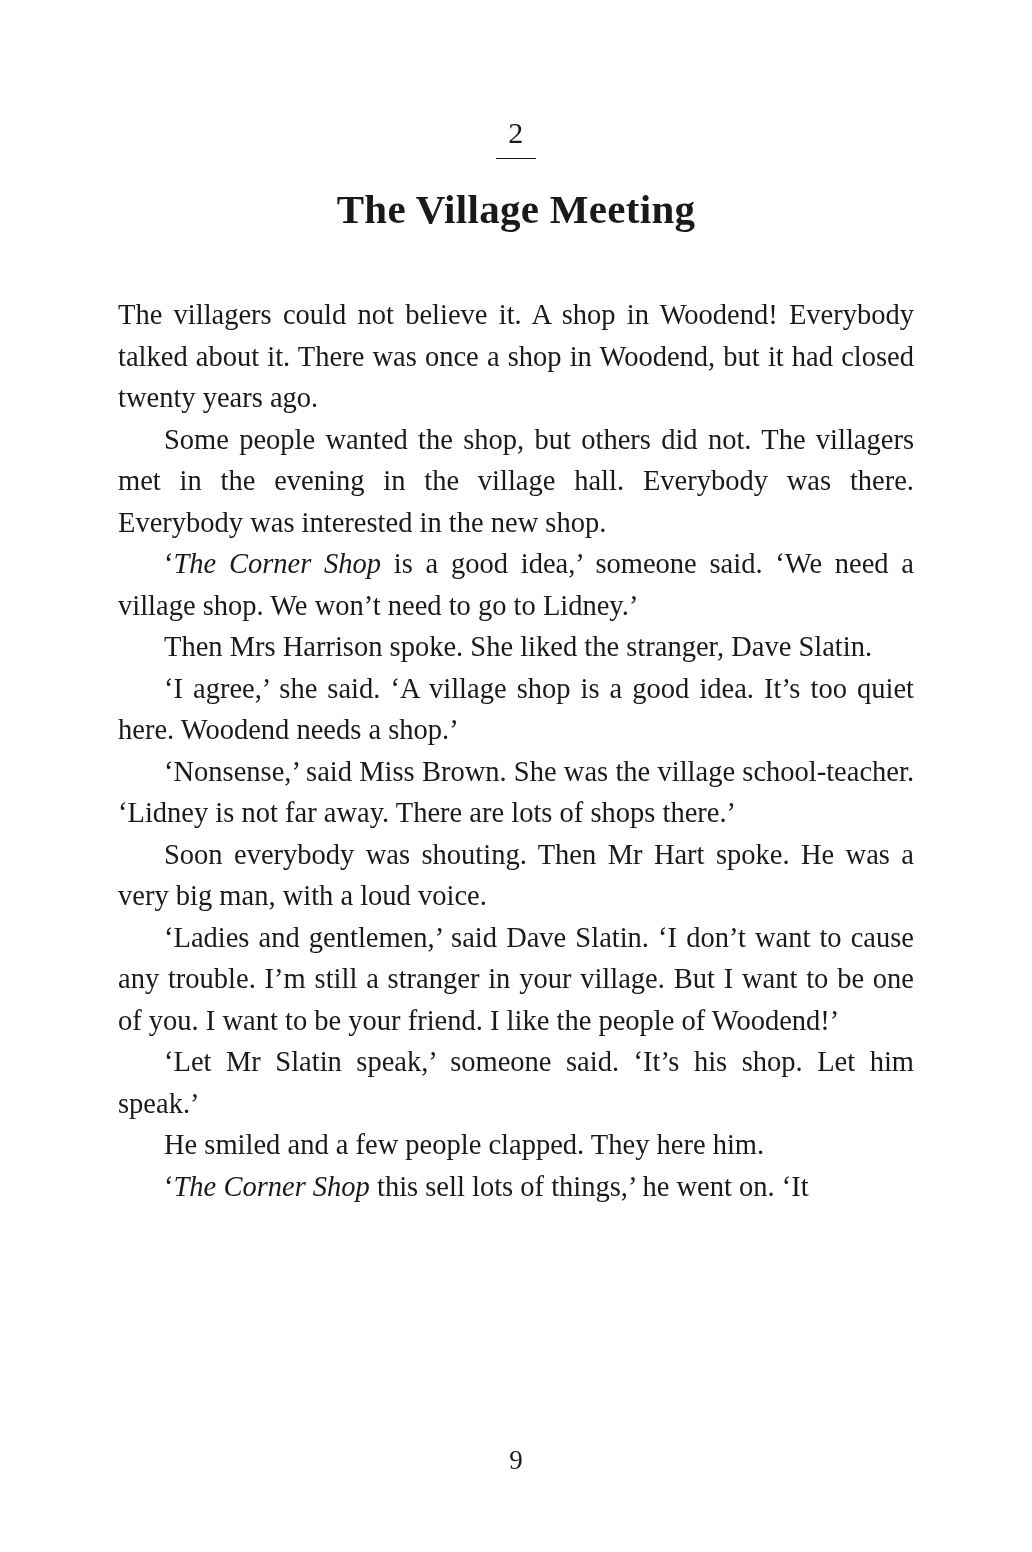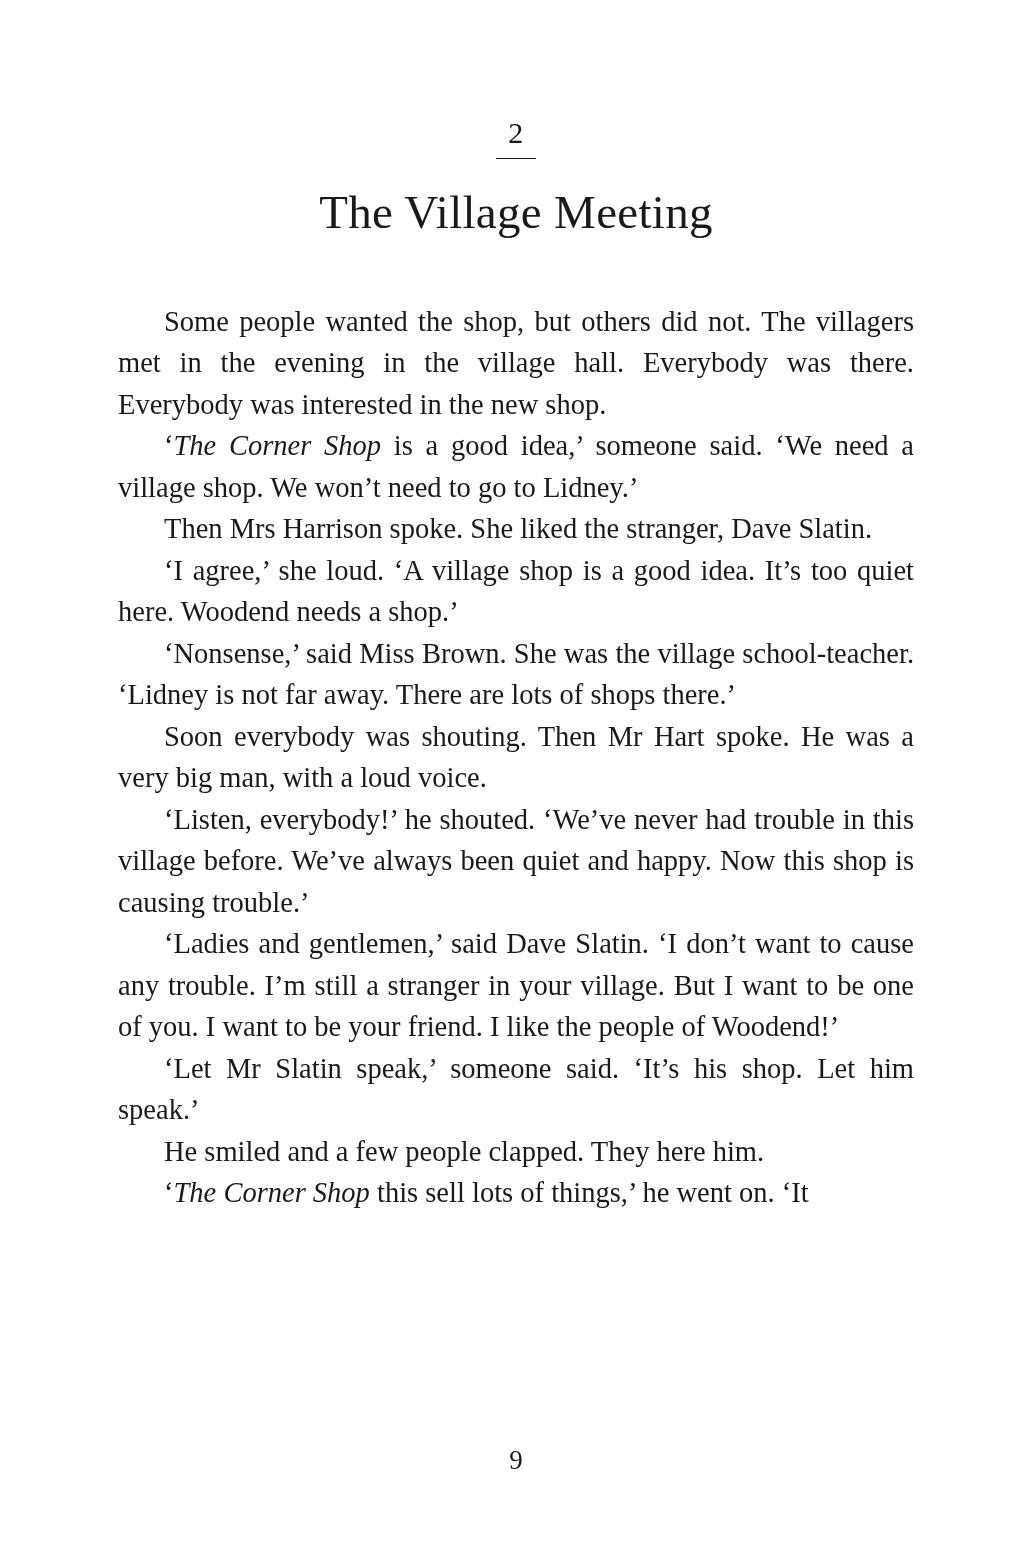--- a/index.html
+++ b/index.html
@@ -29,22 +29,22 @@
     padding-top: 118px;
     letter-spacing: 0.5px;
   }
   .chapter-number span {
     display: inline-block;
     padding: 0 12px 10px 12px;
     border-bottom: 1.6px solid #1a1a1a;
   }
   .chapter-title {
     text-align: center;
-    font-size: 47px;
-    font-weight: normal;
+    font-size: 41px;
+    font-weight: bold;
     margin: 28px 0 0 0;
     line-height: 1.1;
     letter-spacing: 0.3px;
   }
   .body-text {
     margin-top: 62px;
     font-size: 28.5px;
     line-height: 41.5px;
     text-align: justify;
     text-justify: inter-word;
@@ -76,27 +76,27 @@
 
 <div class="page">
 
   <div class="chapter-number">
     <span>2</span>
   </div>
 
   <h1 class="chapter-title">The Village Meeting</h1>
 
   <div class="body-text" id="body-text">
+      <p><span>The villagers could not believe it. A shop in Woodend! Everybody talked about it. There was once a shop in Woodend, but it had closed twenty years ago.</span></p>
       <p class="indent"><span>Some people wanted the shop, but others did not. The villagers met in the evening in the village hall. Everybody was there. Everybody was interested in the new shop.</span></p>
       <p class="indent"><span>‘</span><em>The Corner Shop</em><span> is a good idea,’ someone said. ‘We need a village shop. We won’t need to go to Lidney.’</span></p>
       <p class="indent"><span>Then Mrs Harrison spoke. She liked the stranger, Dave Slatin.</span></p>
-      <p class="indent"><span>‘I agree,’ she loud. ‘A village shop is a good idea. It’s too quiet here. Woodend needs a shop.’</span></p>
+      <p class="indent"><span>‘I agree,’ she said. ‘A village shop is a good idea. It’s too quiet here. Woodend needs a shop.’</span></p>
       <p class="indent"><span>‘Nonsense,’ said Miss Brown. She was the village school-teacher. ‘Lidney is not far away. There are lots of shops there.’</span></p>
       <p class="indent"><span>Soon everybody was shouting. Then Mr Hart spoke. He was a very big man, with a loud voice.</span></p>
-      <p class="indent"><span>‘Listen, everybody!’ he shouted. ‘We’ve never had trouble in this village before. We’ve always been quiet and happy. Now this shop is causing trouble.’</span></p>
       <p class="indent"><span>‘Ladies and gentlemen,’ said Dave Slatin. ‘I don’t want to cause any trouble. I’m still a stranger in your village. But I want to be one of you. I want to be your friend. I like the people of Woodend!’</span></p>
       <p class="indent"><span>‘Let Mr Slatin speak,’ someone said. ‘It’s his shop. Let him speak.’</span></p>
       <p class="indent"><span>He smiled and a few people clapped. They here him.</span></p>
       <p class="indent"><span>‘</span><em>The Corner Shop</em><span> this sell lots of things,’ he went on. ‘It</span></p>
     </div>
 
   <div class="folio">9</div>
 
 </div>
 

